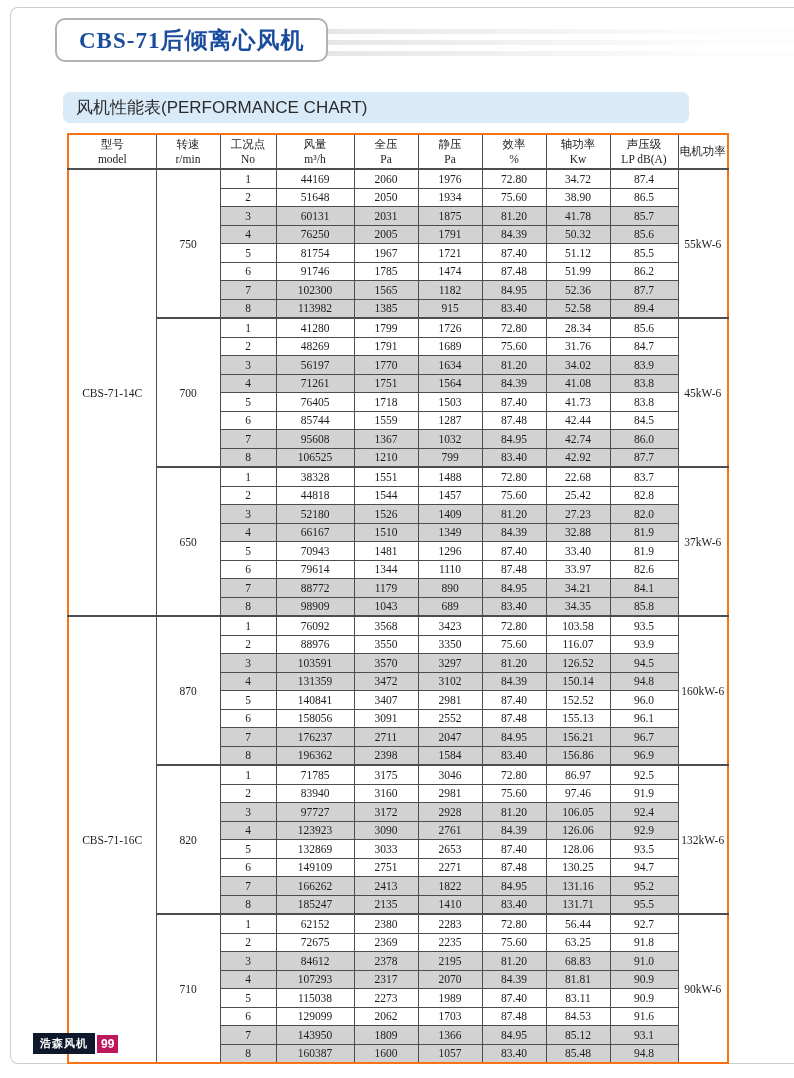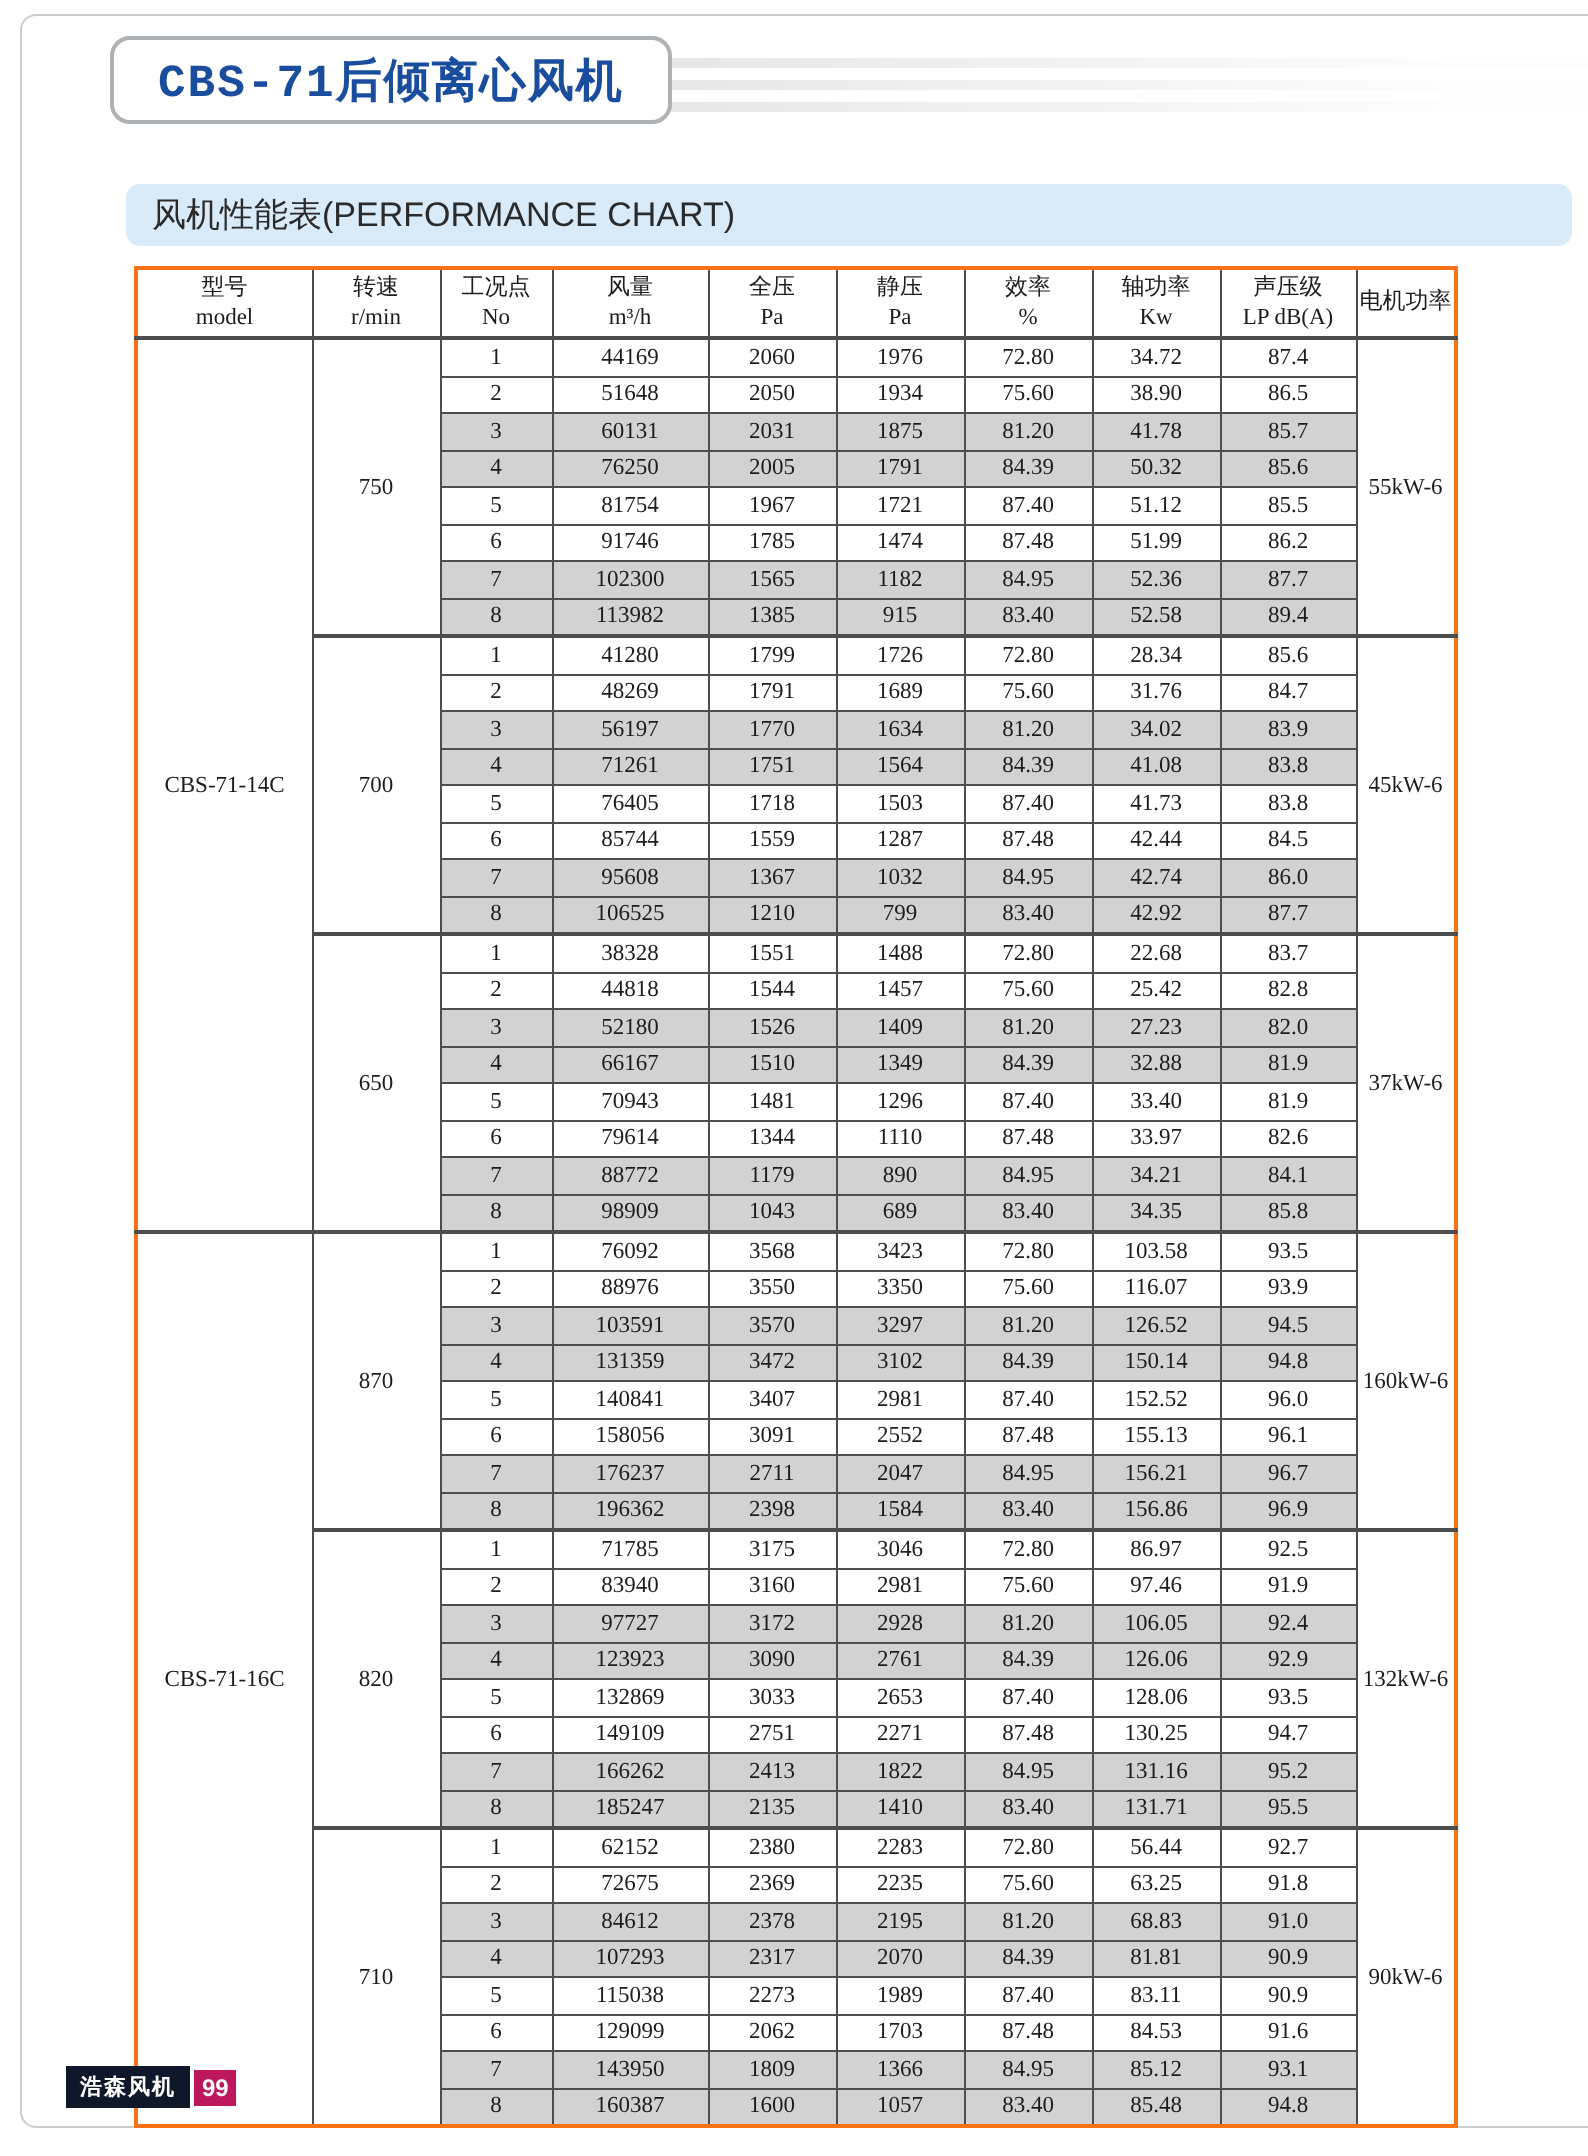--- a/index.html
+++ b/index.html
@@ -10,23 +10,23 @@
        border-radius:8px 0 0 8px;pointer-events:none;}
   
   .stripes{position:absolute;left:85px;top:29px;right:0;}
   .stripe{height:5px;margin-bottom:6px;
        background:linear-gradient(to right,#d7d7d7,#efefef 55%,#fdfdfd 90%);}
   
   .title-box{position:absolute;left:55px;top:18px;height:40px;
        background:#fff;border:2px solid #aeb2b5;border-radius:10px;
        display:inline-flex;align-items:center;padding:0 22px;z-index:2;}
   .title-box span{font-size:23px;font-weight:bold;color:#1a4d9e;letter-spacing:1px;
-       font-family:Liberation Mono, monospace;}
+       font-family:Liberation Serif, serif;}
   
-  .banner{position:absolute;left:63px;top:92px;width:723px;height:31px;
+  .banner{position:absolute;left:63px;top:92px;width:626px;height:31px;
        background:#d9eaf8;border-radius:7px;display:flex;align-items:center;}
   .banner span{font-size:17px;color:#2b2b2b;padding-left:13px;
        font-family:"Liberation Sans",sans-serif;}
   
   .tbl-wrap{position:absolute;left:67px;top:133px;}
   table{border-collapse:collapse;table-layout:fixed;width:660px;
        font-family:"Liberation Serif","DejaVu Serif",serif;}
   th,td{border:1px solid #4d4d4d;text-align:center;padding:0;
        font-size:11.5px;color:#1c1c1c;overflow:hidden;white-space:nowrap;}
   table{border:2px solid #f97316;}

